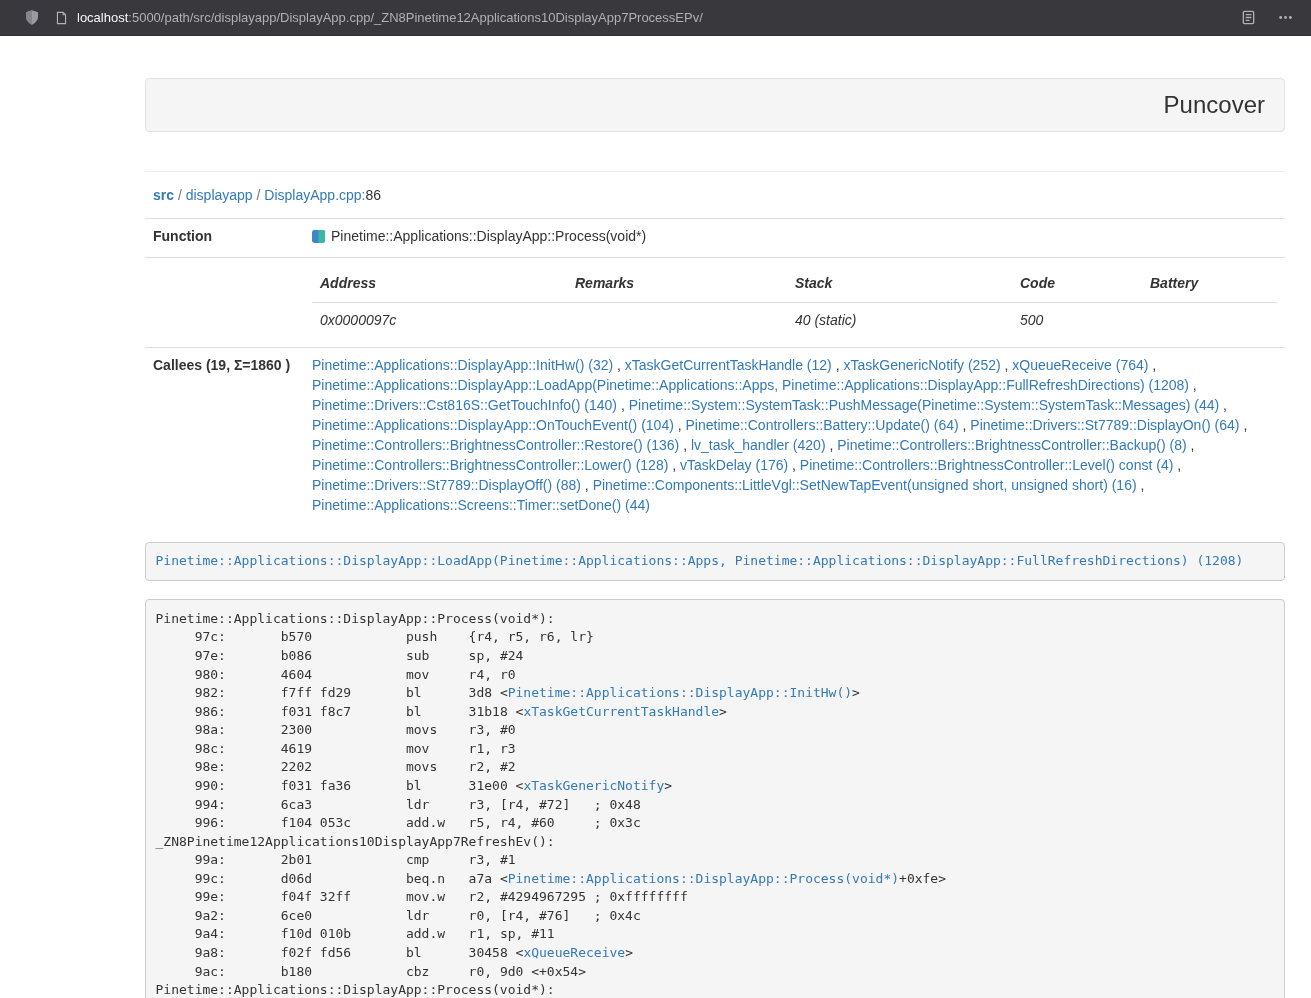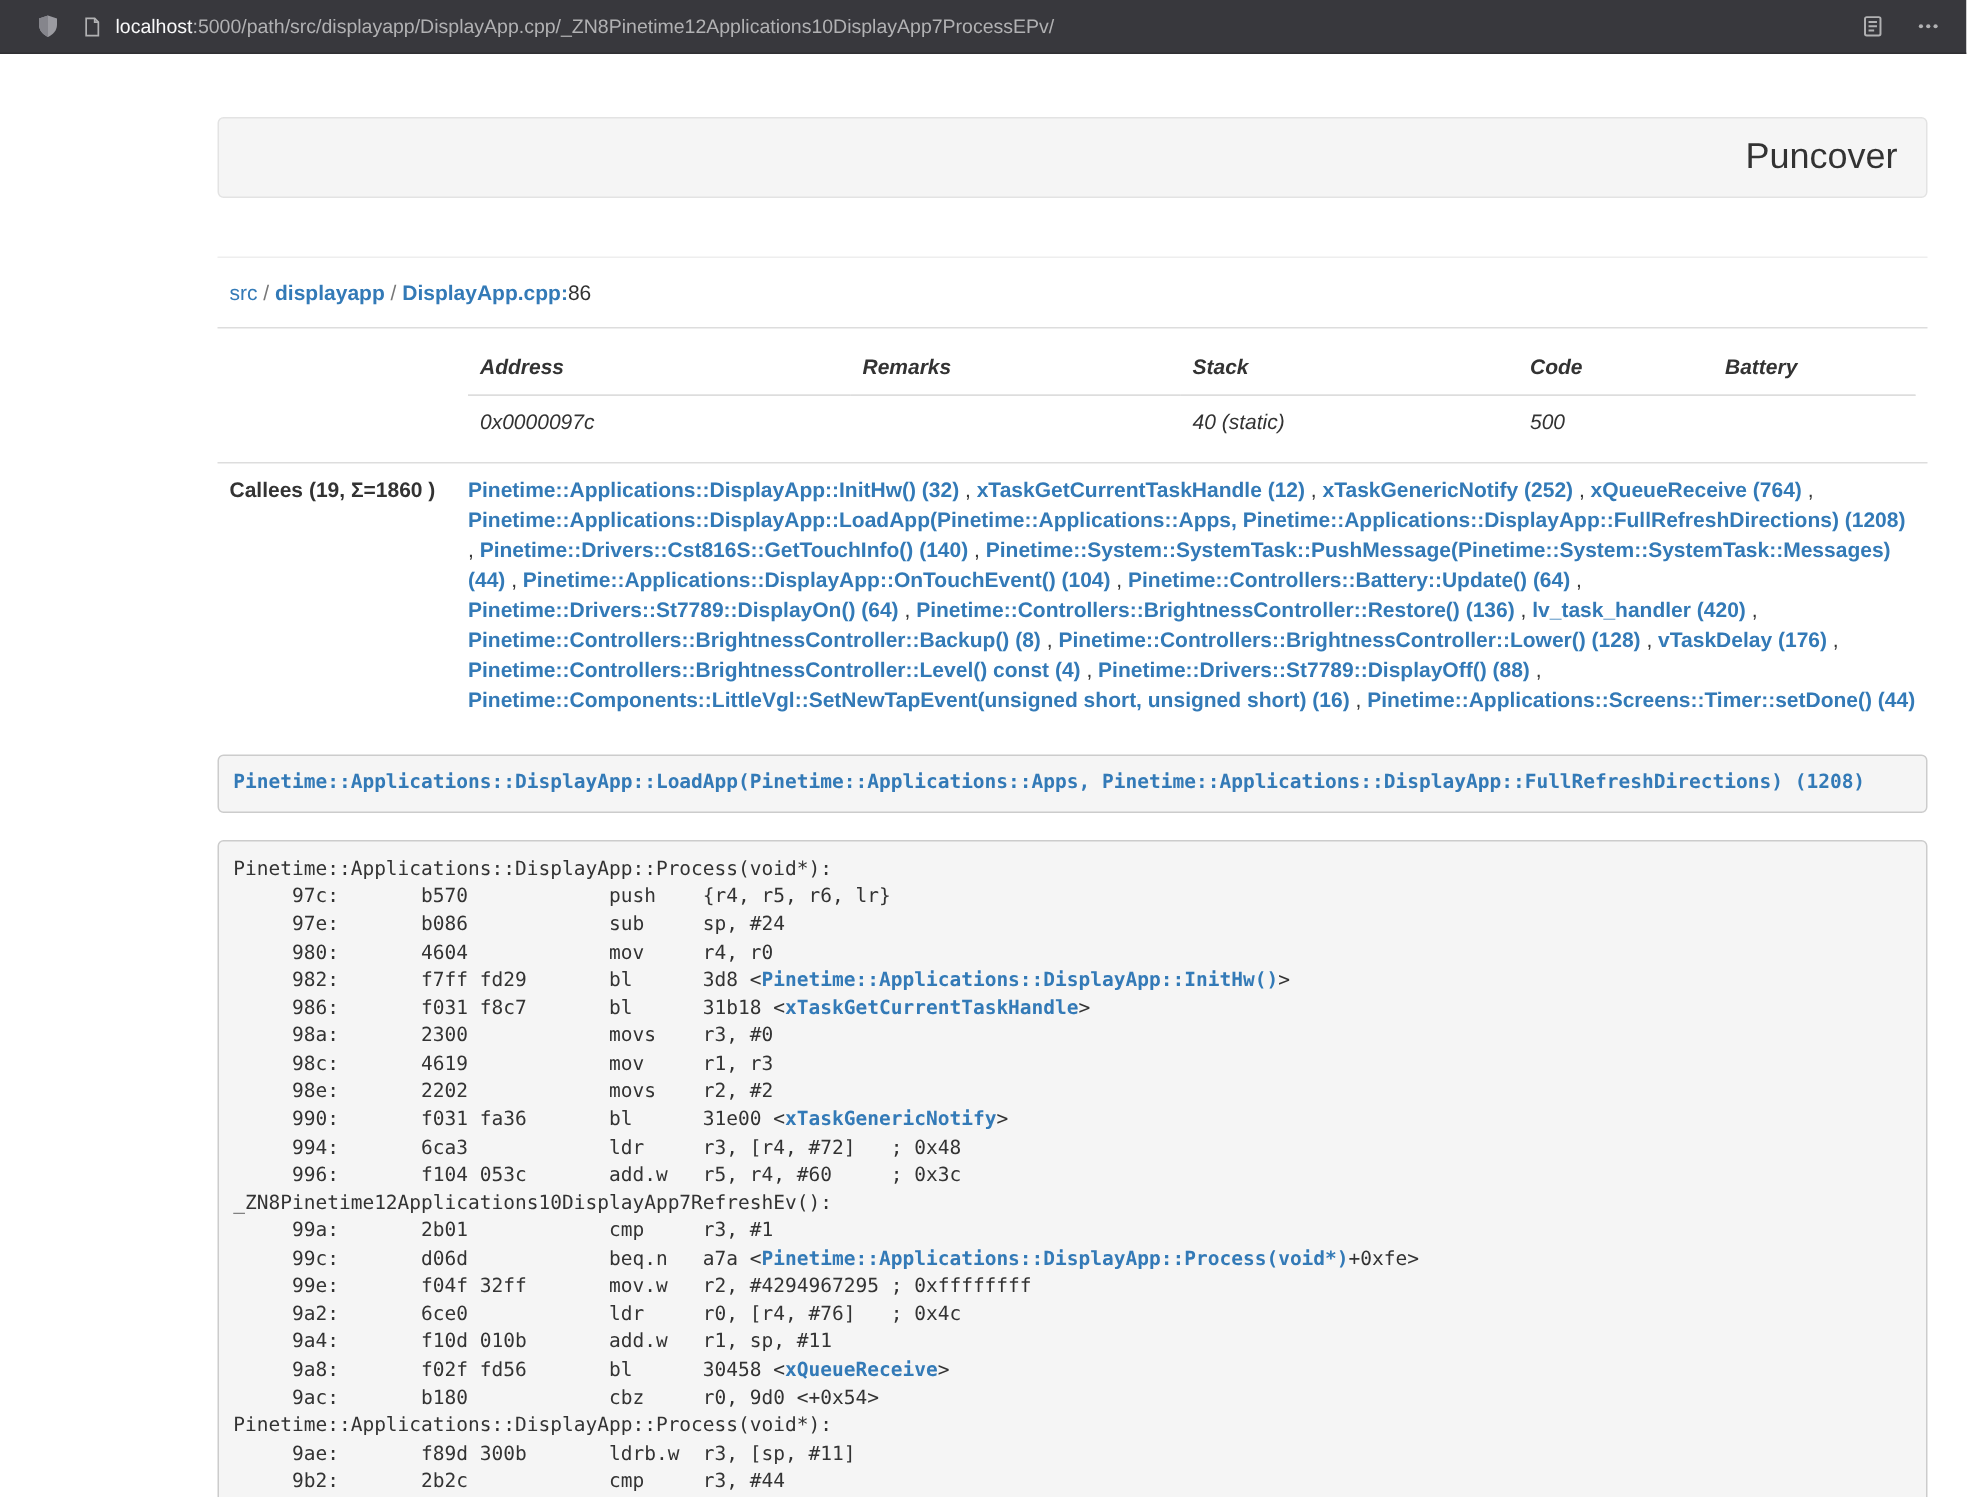--- a/index.html
+++ b/index.html
@@ -32,34 +32,34 @@
     font-size: 13px;
     white-space: nowrap;
     overflow: hidden;
   }
   .host { color: #f9f9fa; }
   .path { color: #b1b1b3; }
   .top-actions { display: flex; align-items: center; gap: 22px; padding-right: 6px; }
 
   
   .page { width: 1140px; margin-left: 145px; padding-top: 42px; }
-  a { color: #337ab7; text-decoration: none; cursor: pointer; font-weight: bold; }
+  a { color: #337ab7; text-decoration: none; cursor: pointer; }
   .well {
     background: #f5f5f5;
     border: 1px solid #e3e3e3;
     border-radius: 4px;
     padding: 10px 19px;
     text-align: right;
   }
   .well h1 { margin: 0; font-size: 24px; font-weight: 400; color: #333; line-height: 32px; }
   hr.rule { border: 0; border-top: 1px solid #eee; margin: 39px 0 13px 0; }
 
   .crumbs { padding-left: 8px; margin-bottom: 13px; line-height: 20px; }
   .crumb-sep { color: #777; }
-  .crumb-first { font-weight: normal; }
+  .crumb-first { font-weight: bold; }
   .crumb-line-no { color: #333; }
 
   
   table.main { width: 100%; border-collapse: collapse; }
   table.main > tbody > tr > th,
   table.main > tbody > tr > td {
     padding: 8px;
     border-top: 1px solid #ddd;
     vertical-align: top;
     text-align: left;
@@ -140,20 +140,31 @@
   <div class="well">
     <h1>Puncover</h1>
   </div>
 
   <hr class="rule">
 
   <nav class="crumbs"><a href="#" class="crumb-first">src</a><span class="crumb-sep"> / </span><a href="#">displayapp</a><span class="crumb-sep"> / </span><a href="#">DisplayApp.cpp:</a><span class="crumb-line-no">86</span></nav>
 
   <table class="main">
     <tbody>
+      <tr>
+        <th class="lbl">Function</th>
+        <td>
+          <span class="ficon">
+            <svg width="13" height="13" viewBox="0 0 12 12">
+                <rect width="12" height="12" rx="2.2" fill="#3b87c8"></rect>
+                <path d="M6 0 H9.8 A2.2 2.2 0 0 1 12 2.2 V9.8 A2.2 2.2 0 0 1 9.8 12 H6 Z" fill="#39b9a1"></path>
+              </svg>
+          </span><span>Pinetime::Applications::DisplayApp::Process(void*)</span>
+        </td>
+      </tr>
       <tr>
         <th class="lbl"></th>
         <td>
           <table class="stats">
             <colgroup>
               <col class="col-address">
                 <col class="col-remarks">
                 <col class="col-stack">
                 <col class="col-code">
                 <col>

